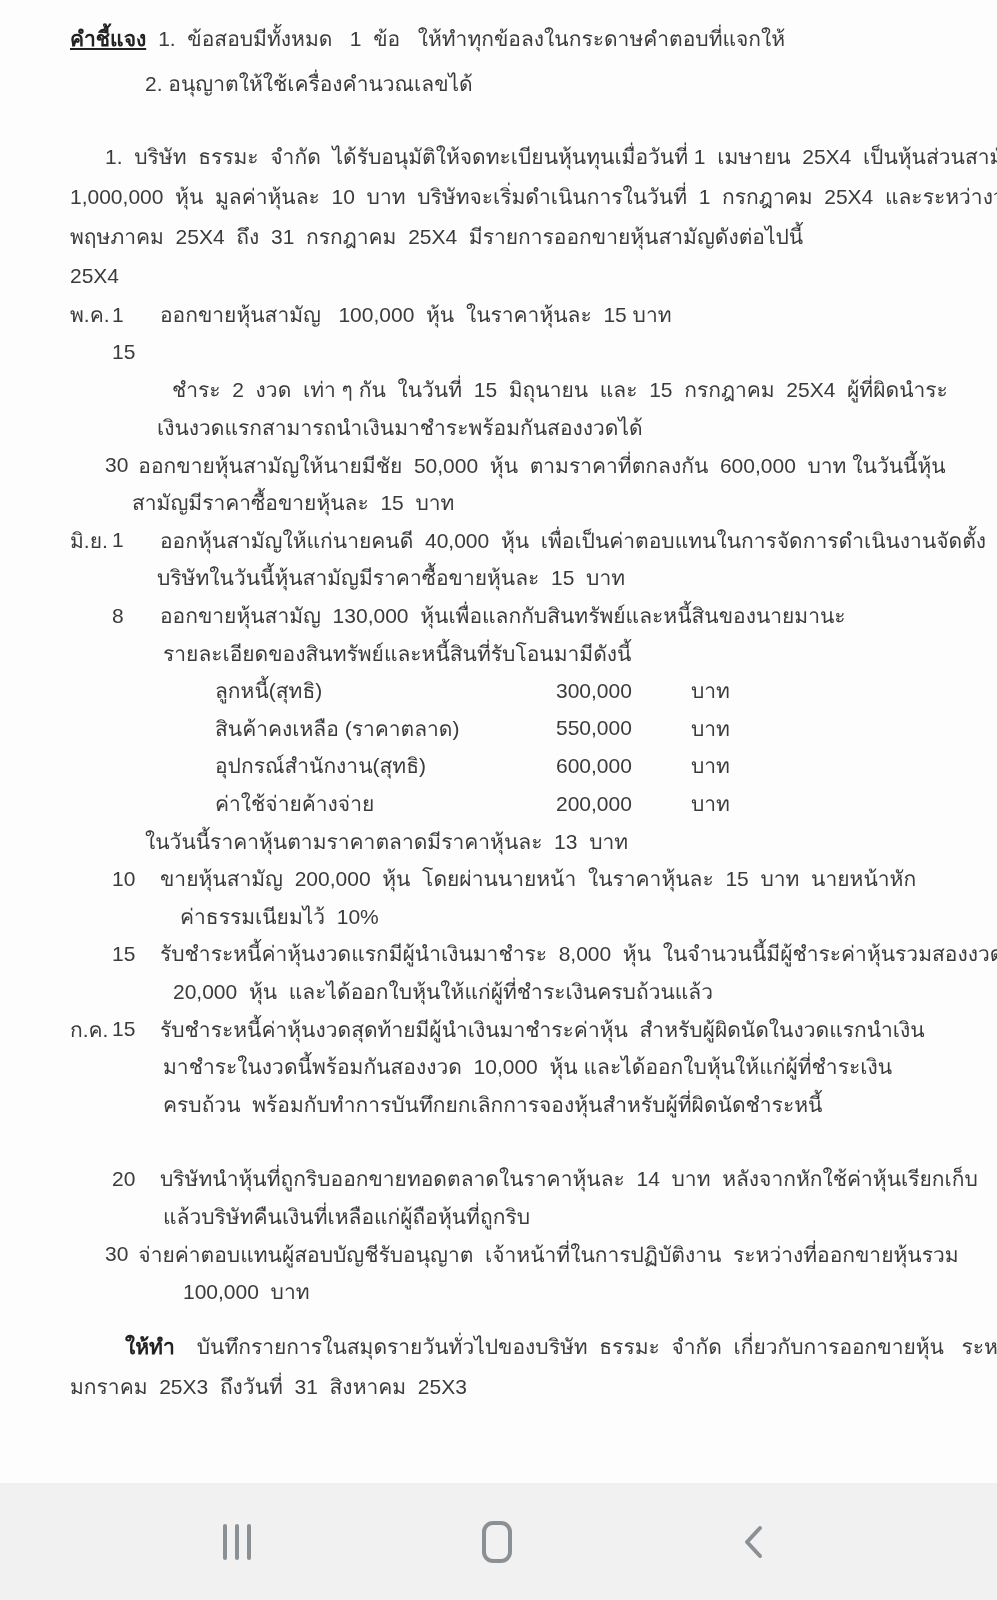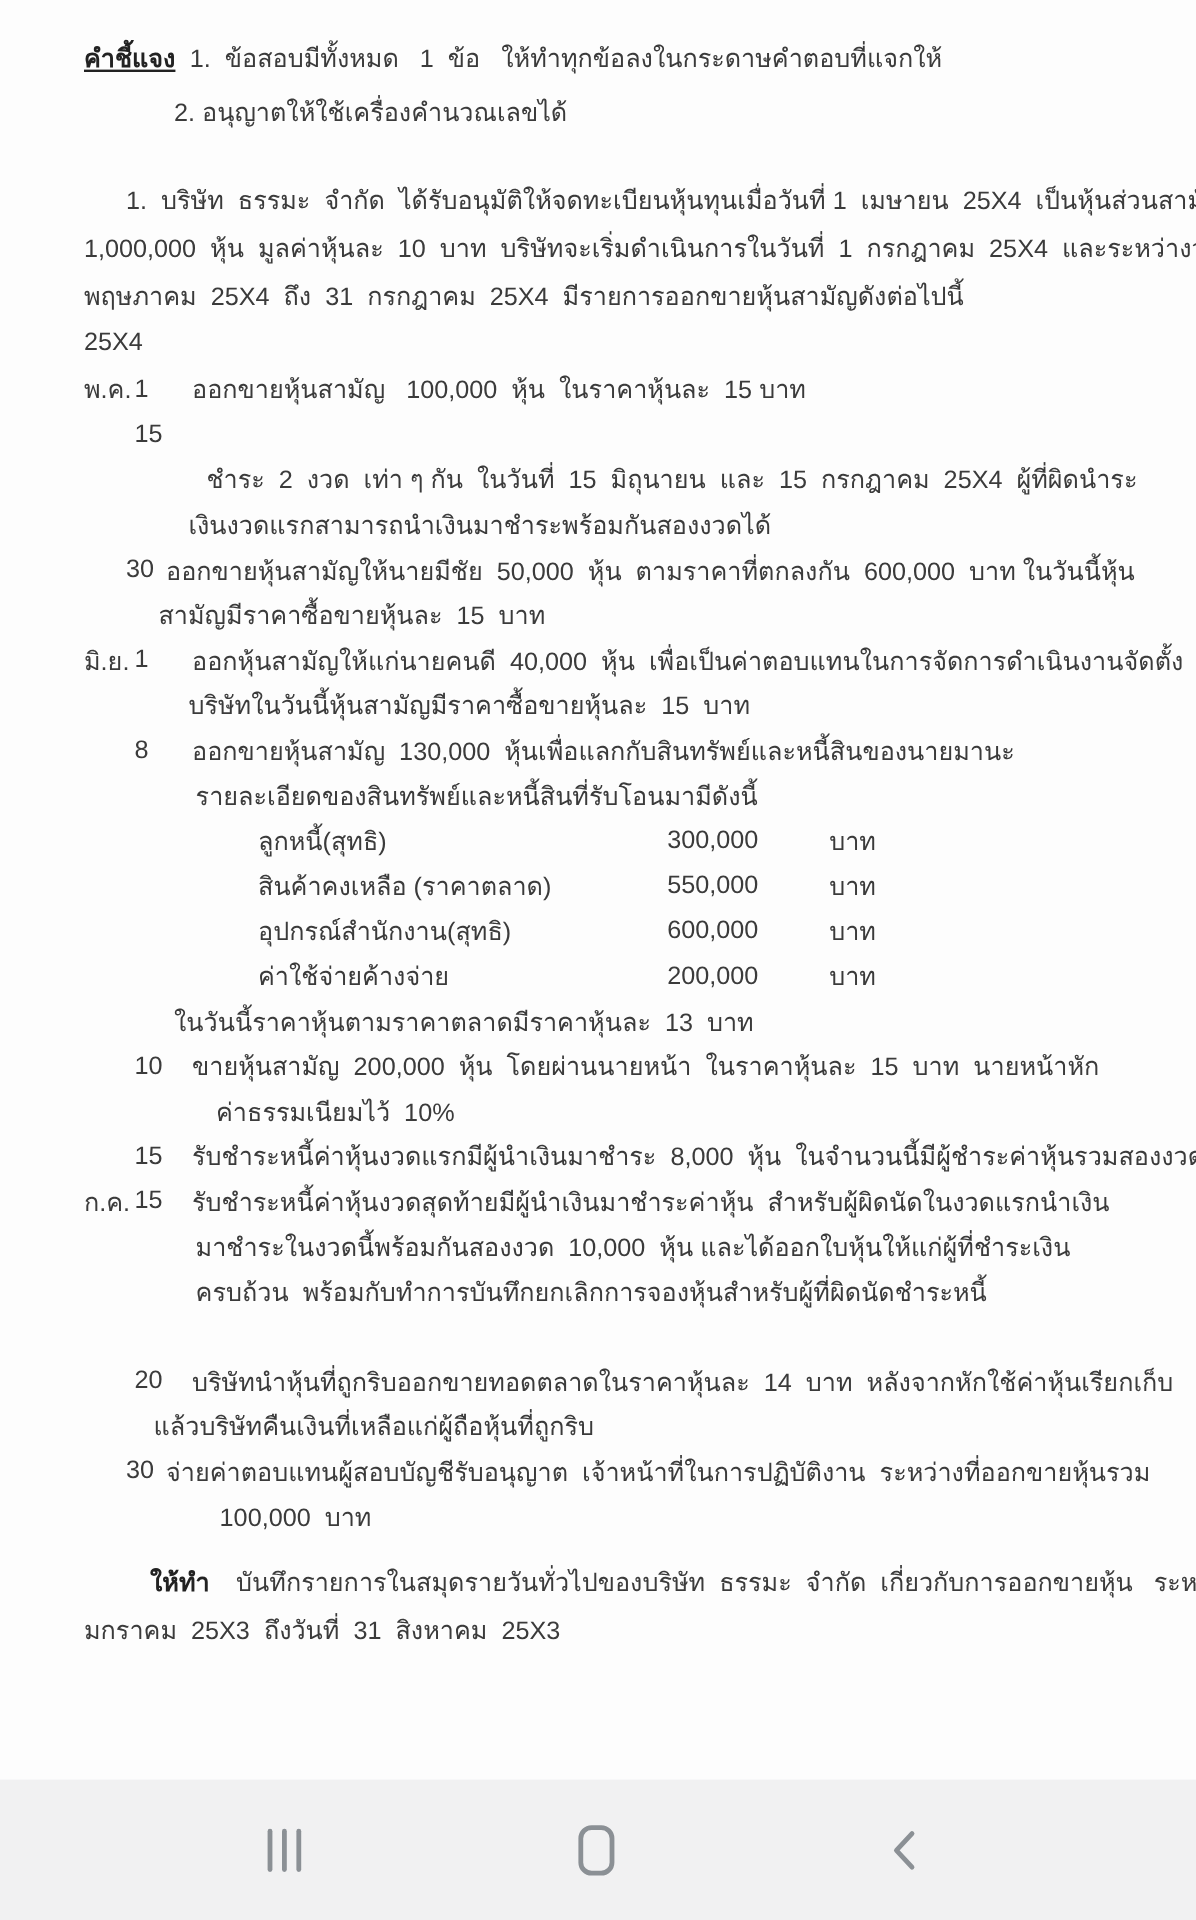--- a/index.html
+++ b/index.html
@@ -4,21 +4,21 @@
 <style>
   html,body{margin:0;padding:0;}
   body{
     width:997px;height:1600px;overflow:hidden;position:relative;
     background:#fdfdfd;
     font-family:"Liberation Sans","DejaVu Sans",sans-serif;
     color:#3b3b3b;
     font-size:21px;
   }
   .doc{position:absolute;left:0;top:0;width:997px;height:1483px;background:#fdfdfd;
-       padding:26px 60px 0 70px;box-sizing:border-box;}
+       padding:16px 60px 0 70px;box-sizing:border-box;}
   .row{display:flex;align-items:center;white-space:pre;}
   .inst{height:45px;}
   .inst-label{font-weight:bold;text-decoration:underline;color:#222;margin-right:12px;}
   .inst2{margin-left:75px;}
   .intro{margin-top:30px;}
   .intro .row{height:40px;}
   .intro .first{margin-left:35px;}
   
   .dline{height:37.6px;display:flex;align-items:center;white-space:pre;}
   .mcol{width:42px;flex:0 0 auto;}
@@ -78,26 +78,27 @@
       <div class="dline"><span class="mcol"></span><span class="dcol">8</span><span class="tcol">ออกขายหุ้นสามัญ  130,000  หุ้นเพื่อแลกกับสินทรัพย์และหนี้สินของนายมานะ</span></div>
       <div class="dline"><span style="margin-left: 93px;">รายละเอียดของสินทรัพย์และหนี้สินที่รับโอนมามีดังนี้</span></div>
       <div class="arow"><span class="aname">ลูกหนี้(สุทธิ)</span><span class="aamt">300,000</span><span class="aunit">บาท</span></div>
       <div class="arow"><span class="aname">สินค้าคงเหลือ (ราคาตลาด)</span><span class="aamt">550,000</span><span class="aunit">บาท</span></div>
       <div class="arow"><span class="aname">อุปกรณ์สำนักงาน(สุทธิ)</span><span class="aamt">600,000</span><span class="aunit">บาท</span></div>
       <div class="arow"><span class="aname">ค่าใช้จ่ายค้างจ่าย</span><span class="aamt">200,000</span><span class="aunit">บาท</span></div>
       <div class="dline"><span style="margin-left: 75px;">ในวันนี้ราคาหุ้นตามราคาตลาดมีราคาหุ้นละ  13  บาท</span></div>
       <div class="dline"><span class="mcol"></span><span class="dcol">10</span><span class="tcol">ขายหุ้นสามัญ  200,000  หุ้น  โดยผ่านนายหน้า  ในราคาหุ้นละ  15  บาท  นายหน้าหัก</span></div>
       <div class="dline"><span style="margin-left: 110px;">ค่าธรรมเนียมไว้  10%</span></div>
       <div class="dline"><span class="mcol"></span><span class="dcol">15</span><span class="tcol">รับชำระหนี้ค่าหุ้นงวดแรกมีผู้นำเงินมาชำระ  8,000  หุ้น  ในจำนวนนี้มีผู้ชำระค่าหุ้นรวมสองงวด</span></div>
+      <div class="dline"><span style="margin-left: 103px;">20,000  หุ้น  และได้ออกใบหุ้นให้แก่ผู้ที่ชำระเงินครบถ้วนแล้ว</span></div>
       <div class="dline"><span class="mcol">ก.ค.</span><span class="dcol">15</span><span class="tcol">รับชำระหนี้ค่าหุ้นงวดสุดท้ายมีผู้นำเงินมาชำระค่าหุ้น  สำหรับผู้ผิดนัดในงวดแรกนำเงิน</span></div>
       <div class="dline"><span style="margin-left: 93px;">มาชำระในงวดนี้พร้อมกันสองงวด  10,000  หุ้น และได้ออกใบหุ้นให้แก่ผู้ที่ชำระเงิน</span></div>
       <div class="dline"><span style="margin-left: 93px;">ครบถ้วน  พร้อมกับทำการบันทึกยกเลิกการจองหุ้นสำหรับผู้ที่ผิดนัดชำระหนี้</span></div>
       <div class="gap"></div>
       <div class="dline"><span class="mcol"></span><span class="dcol">20</span><span class="tcol">บริษัทนำหุ้นที่ถูกริบออกขายทอดตลาดในราคาหุ้นละ  14  บาท  หลังจากหักใช้ค่าหุ้นเรียกเก็บ</span></div>
-      <div class="dline"><span style="margin-left: 58px;">แล้วบริษัทคืนเงินที่เหลือแก่ผู้ถือหุ้นที่ถูกริบ</span></div>
+      <div class="dline"><span style="margin-left: 93px;">แล้วบริษัทคืนเงินที่เหลือแก่ผู้ถือหุ้นที่ถูกริบ</span></div>
       <div class="dline joined"><span class="mcol"></span><span class="dcol">30</span><span class="tcol">จ่ายค่าตอบแทนผู้สอบบัญชีรับอนุญาต  เจ้าหน้าที่ในการปฏิบัติงาน  ระหว่างที่ออกขายหุ้นรวม</span></div>
       <div class="dline"><span style="margin-left: 113px;">100,000  บาท</span></div>
     </div>
 
   <div class="assignment">
     <div class="gap-sm"></div>
     <div class="row">
       <span class="assign-label">ให้ทำ</span>
       <span>บันทึกรายการในสมุดรายวันทั่วไปของบริษัท  ธรรมะ  จำกัด  เกี่ยวกับการออกขายหุ้น   ระหว่างวันที่  1</span>
     </div>

